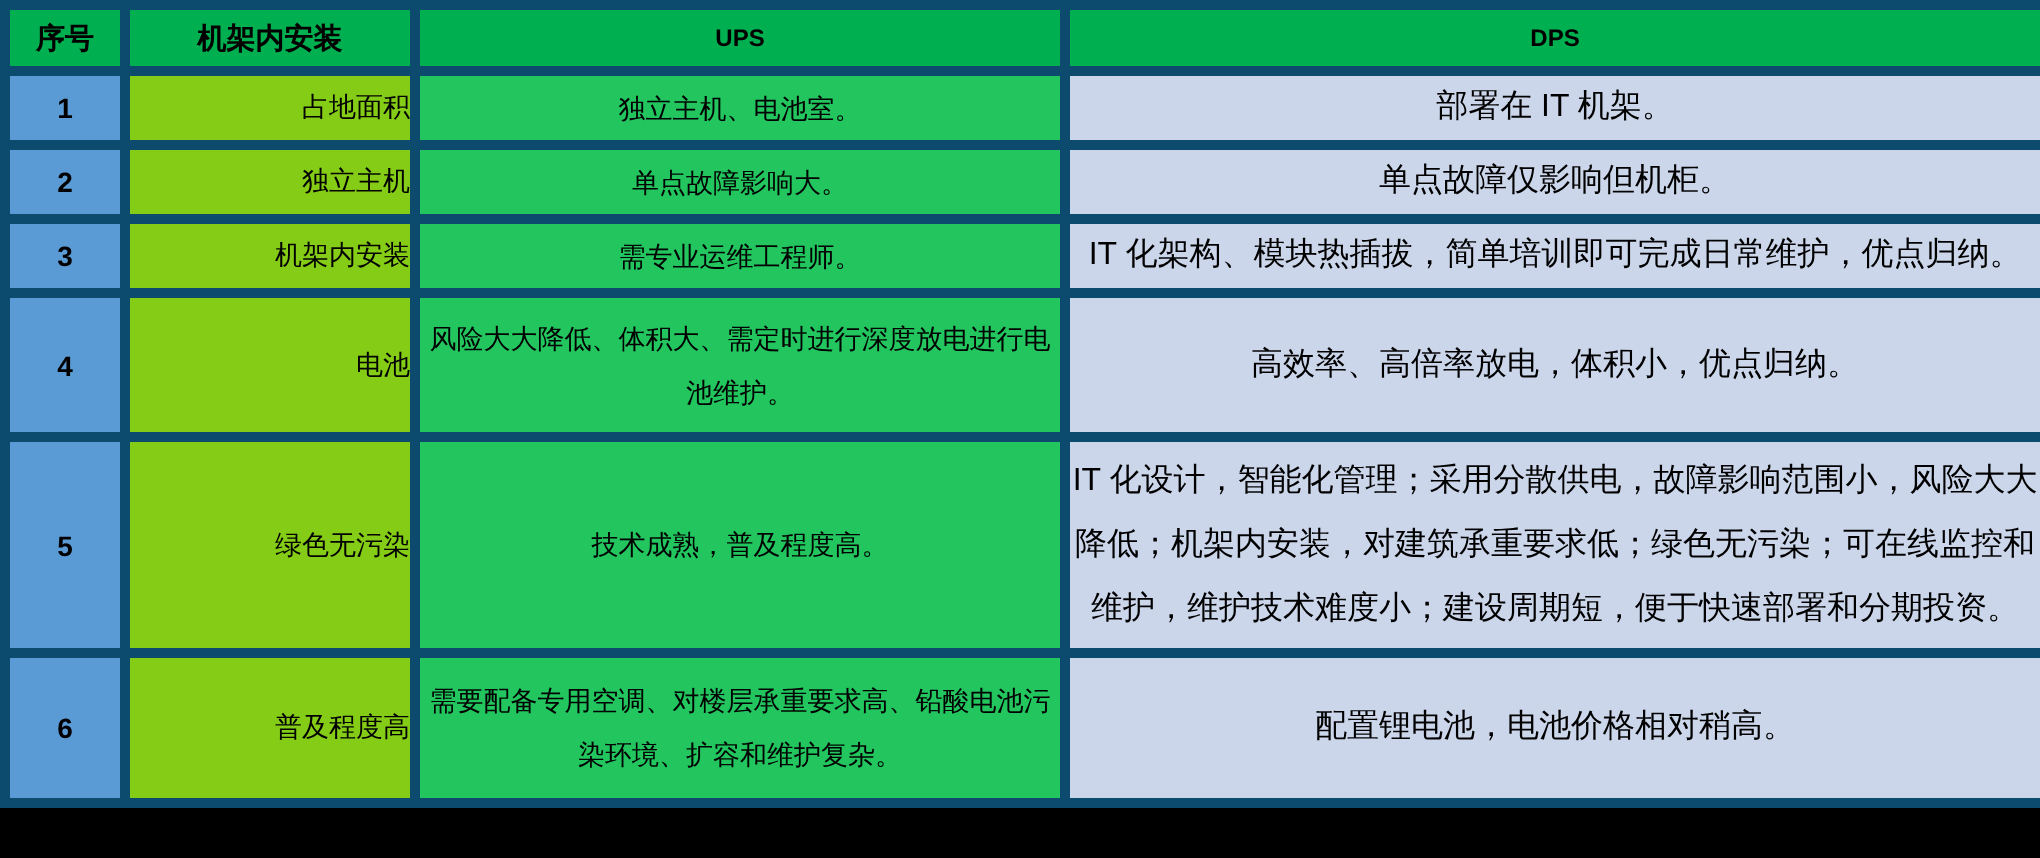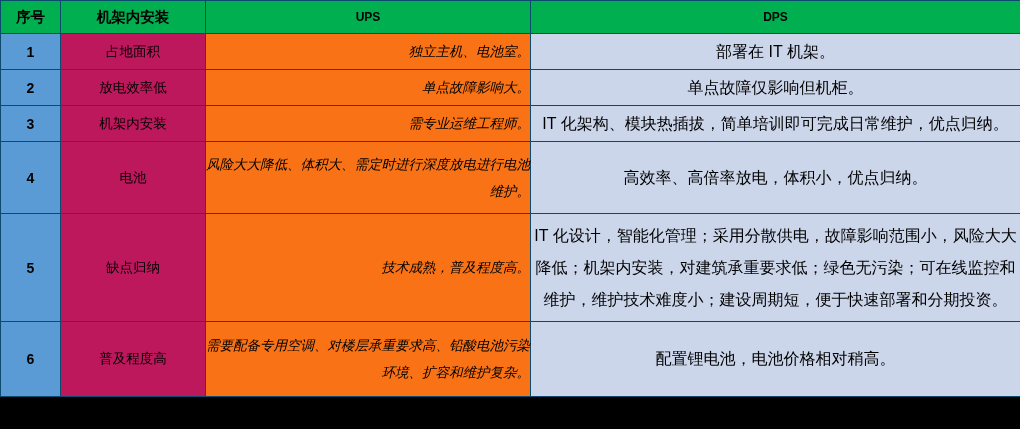--- a/index.html
+++ b/index.html
@@ -19,21 +19,21 @@
     height: 429px;
     background: #000000;
   }
   table.cmp {
     border-collapse: collapse;
     table-layout: fixed;
     width: 1020px;
     background: #ffffff;
   }
   table.cmp td, table.cmp th {
-    border: 1px solid #0c4a6e;
+    border: 5px solid #0c4a6e;
     padding: 0;
     vertical-align: middle;
     box-sizing: border-box;
   }
   
   col.c-seq   { width: 60px; }
   col.c-cat   { width: 145px; }
   col.c-ups   { width: 325px; }
   col.c-dps   { width: 490px; }
 
@@ -52,33 +52,32 @@
 
   
   td.seq {
     background: #5b9bd5;
     color: #000000;
     font-weight: bold;
     font-size: 14px;
     text-align: center;
   }
   td.cat {
-    background: #be185d;
+    background: #84cc16;
+    color: #000000;
+    font-size: 13.5px;
+    text-align: right;
+  }
+  td.ups {
+    background: #22c55e;
     color: #000000;
     font-size: 13.5px;
     text-align: center;
-  }
-  td.ups {
-    background: #f97316;
-    color: #000000;
-    font-size: 13.5px;
-    text-align: right;
     padding: 0 6px 0 8px;
     line-height: 2.0;
-    font-style: italic;
   }
   td.dps {
     background: #ccd6ea;
     color: #000000;
     font-size: 16px;
     text-align: center;
     padding: 0 8px 0 8px;
     line-height: 2.0;
   }
   tr.r1 td, tr.r2 td, tr.r3 td { height: 36px; }
@@ -107,39 +106,39 @@
     </thead>
     <tbody>
       <tr class="r1">
         <td class="seq">1</td>
         <td class="cat">占地面积</td>
         <td class="ups">独立主机、电池室。</td>
         <td class="dps">部署在 IT 机架。</td>
       </tr>
       <tr class="r2">
         <td class="seq">2</td>
-        <td class="cat">放电效率低</td>
+        <td class="cat">独立主机</td>
         <td class="ups">单点故障影响大。</td>
         <td class="dps">单点故障仅影响但机柜。</td>
       </tr>
       <tr class="r3">
         <td class="seq">3</td>
         <td class="cat">机架内安装</td>
         <td class="ups">需专业运维工程师。</td>
         <td class="dps">IT 化架构、模块热插拔，简单培训即可完成日常维护，优点归纳。</td>
       </tr>
       <tr class="r4">
         <td class="seq">4</td>
         <td class="cat">电池</td>
         <td class="ups">风险大大降低、体积大、需定时进行深度放电进行电池维护。</td>
         <td class="dps">高效率、高倍率放电，体积小，优点归纳。</td>
       </tr>
       <tr class="r5">
         <td class="seq">5</td>
-        <td class="cat">缺点归纳</td>
+        <td class="cat">绿色无污染</td>
         <td class="ups">技术成熟，普及程度高。</td>
         <td class="dps">IT 化设计，智能化管理；采用分散供电，故障影响范围小，风险大大降低；机架内安装，对建筑承重要求低；绿色无污染；可在线监控和维护，维护技术难度小；建设周期短，便于快速部署和分期投资。</td>
       </tr>
       <tr class="r6">
         <td class="seq">6</td>
         <td class="cat">普及程度高</td>
         <td class="ups">需要配备专用空调、对楼层承重要求高、铅酸电池污染环境、扩容和维护复杂。</td>
         <td class="dps">配置锂电池，电池价格相对稍高。</td>
       </tr>
     </tbody>

